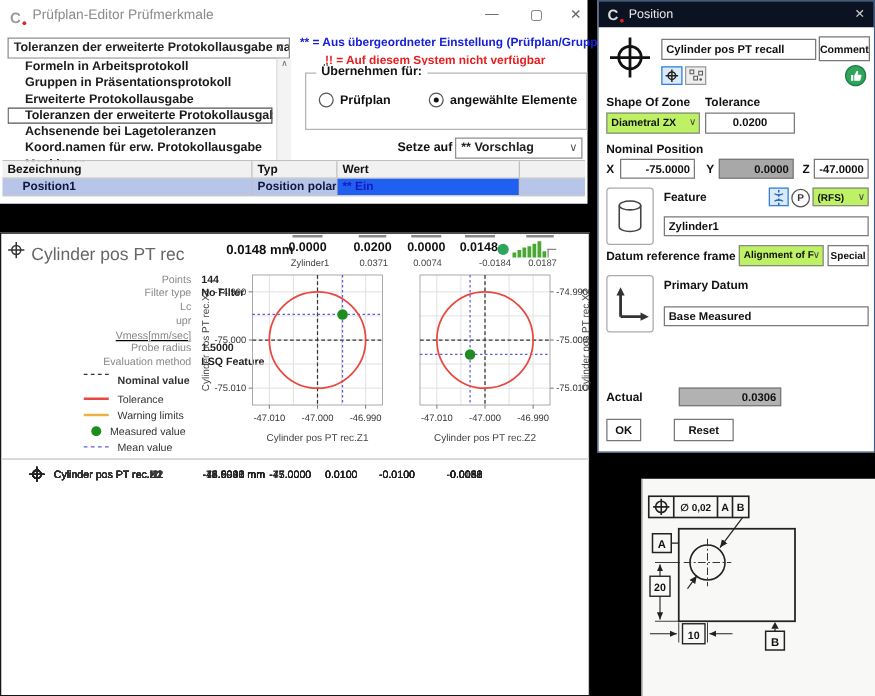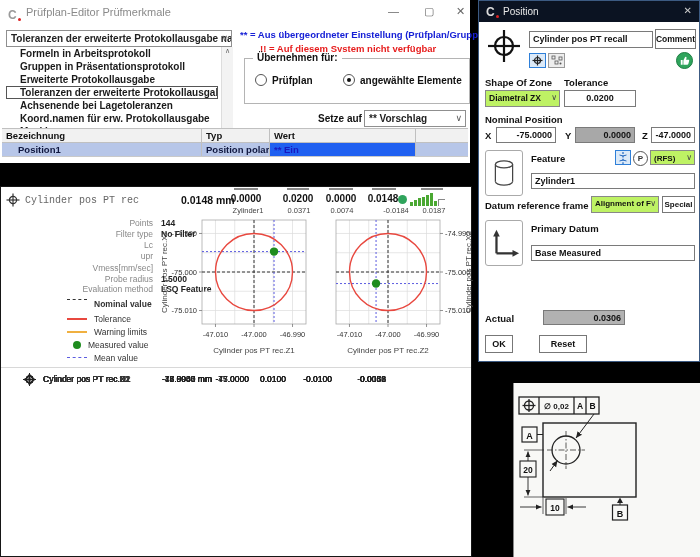--- a/index.html
+++ b/index.html
@@ -59,21 +59,21 @@
            display:flex;align-items:center;justify-content:center;}
   .tglbtn{box-sizing:border-box;border:1px solid #999;background:#eee;display:flex;align-items:center;justify-content:center;}
   .tglbtn.sel{border:1px solid #2e7fd8;background:#dceaf8;}
   .greenbtn{border-radius:50%;background:#2fa45c;border:1px solid #1d7e42;display:flex;align-items:center;justify-content:center;}
   .pcircle{width:13px;height:13px;border:1px solid #555;border-radius:50%;background:#fff;font-size:8px;font-weight:bold;
            color:#333;display:flex;align-items:center;justify-content:center;}
 
   
   #win-plot{left:0;top:186px;width:472px;height:371px;border:1px solid #161616;box-sizing:border-box;}
   .clipmark{position:absolute;top:1px;height:2px;background:#8a8a8a;}
-  .pw-title{color:#666;font-size:10px;font-family:Liberation Mono, monospace;}
+  .pw-title{color:#666;font-size:14px;}
   .sumv{font-size:10px;font-weight:600;color:#111;transform:translateX(-50%);}
   .subv{font-size:7.5px;color:#444;transform:translateX(-50%);}
   .prow-l{width:152px;text-align:right;font-size:8.5px;color:#888;}
   .prow-v{font-size:8.5px;font-weight:bold;color:#222;}
   .leg-label{font-size:8.5px;color:#333;}
   .sw{width:20px;height:0;}
   .sw.dashed-black{border-top:1px dashed #333;}
   .sw.solid-red{border-top:2px solid #e8483f;}
   .sw.solid-orange{border-top:2px solid #f0b040;}
   .sw.dashed-blue{border-top:1px dashed #5c5ce0;}
@@ -309,26 +309,26 @@
         <div style="display:flex;gap:8px;height:11px;align-items:baseline;">
           <span class="prow-l">Lc</span>
           <span class="prow-v"></span>
         </div>
 
         <div style="display:flex;gap:8px;height:11px;align-items:baseline;">
           <span class="prow-l">upr</span>
           <span class="prow-v"></span>
         </div>
 
-        <div style="display:flex;gap:8px;height:11px;align-items:center;">
+        <div style="display:flex;gap:8px;height:11px;align-items:center;text-decoration:underline;">
           <span class="prow-l">Vmess[mm/sec]</span>
           <span class="prow-v"></span>
         </div>
 
-        <div style="display:flex;gap:8px;height:11px;align-items:center;">
+        <div style="display:flex;gap:8px;height:11px;align-items:flex-start;">
           <span class="prow-l">Probe radius</span>
           <span class="prow-v">1.5000</span>
         </div>
 
         <div style="display:flex;gap:8px;height:11px;align-items:baseline;">
           <span class="prow-l">Evaluation method</span>
           <span class="prow-v">LSQ Feature</span>
         </div>
       </div>
 

